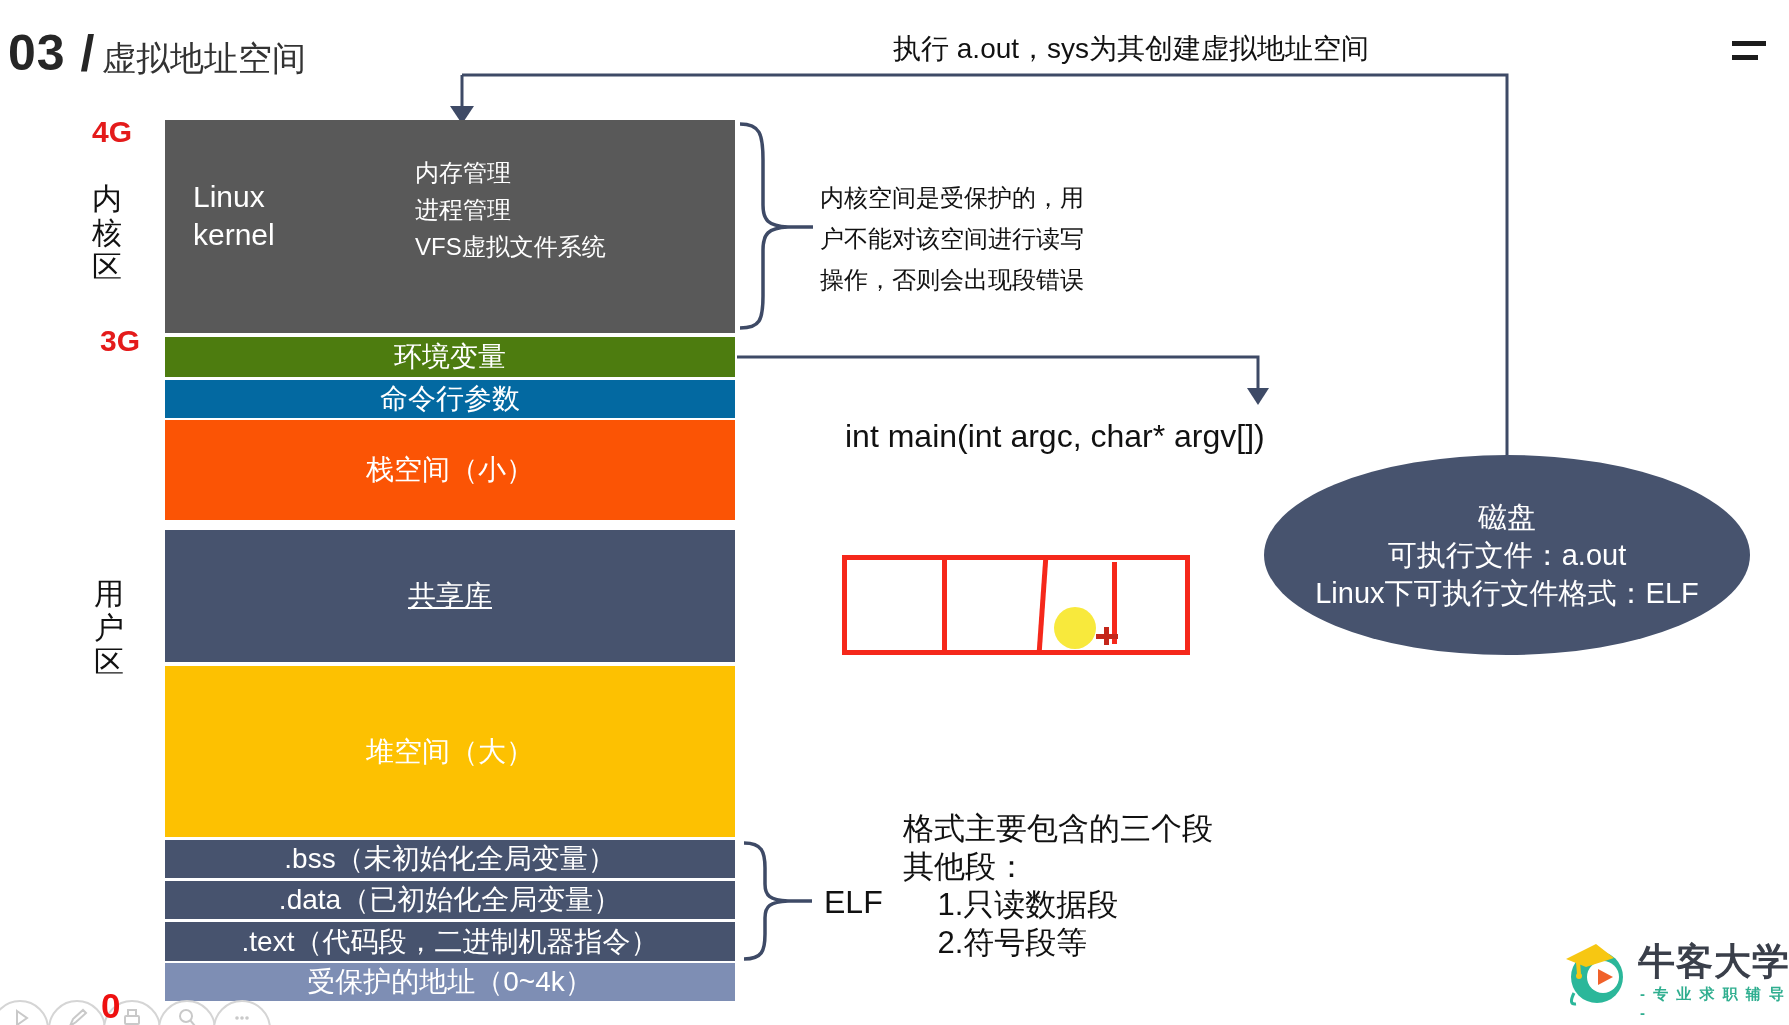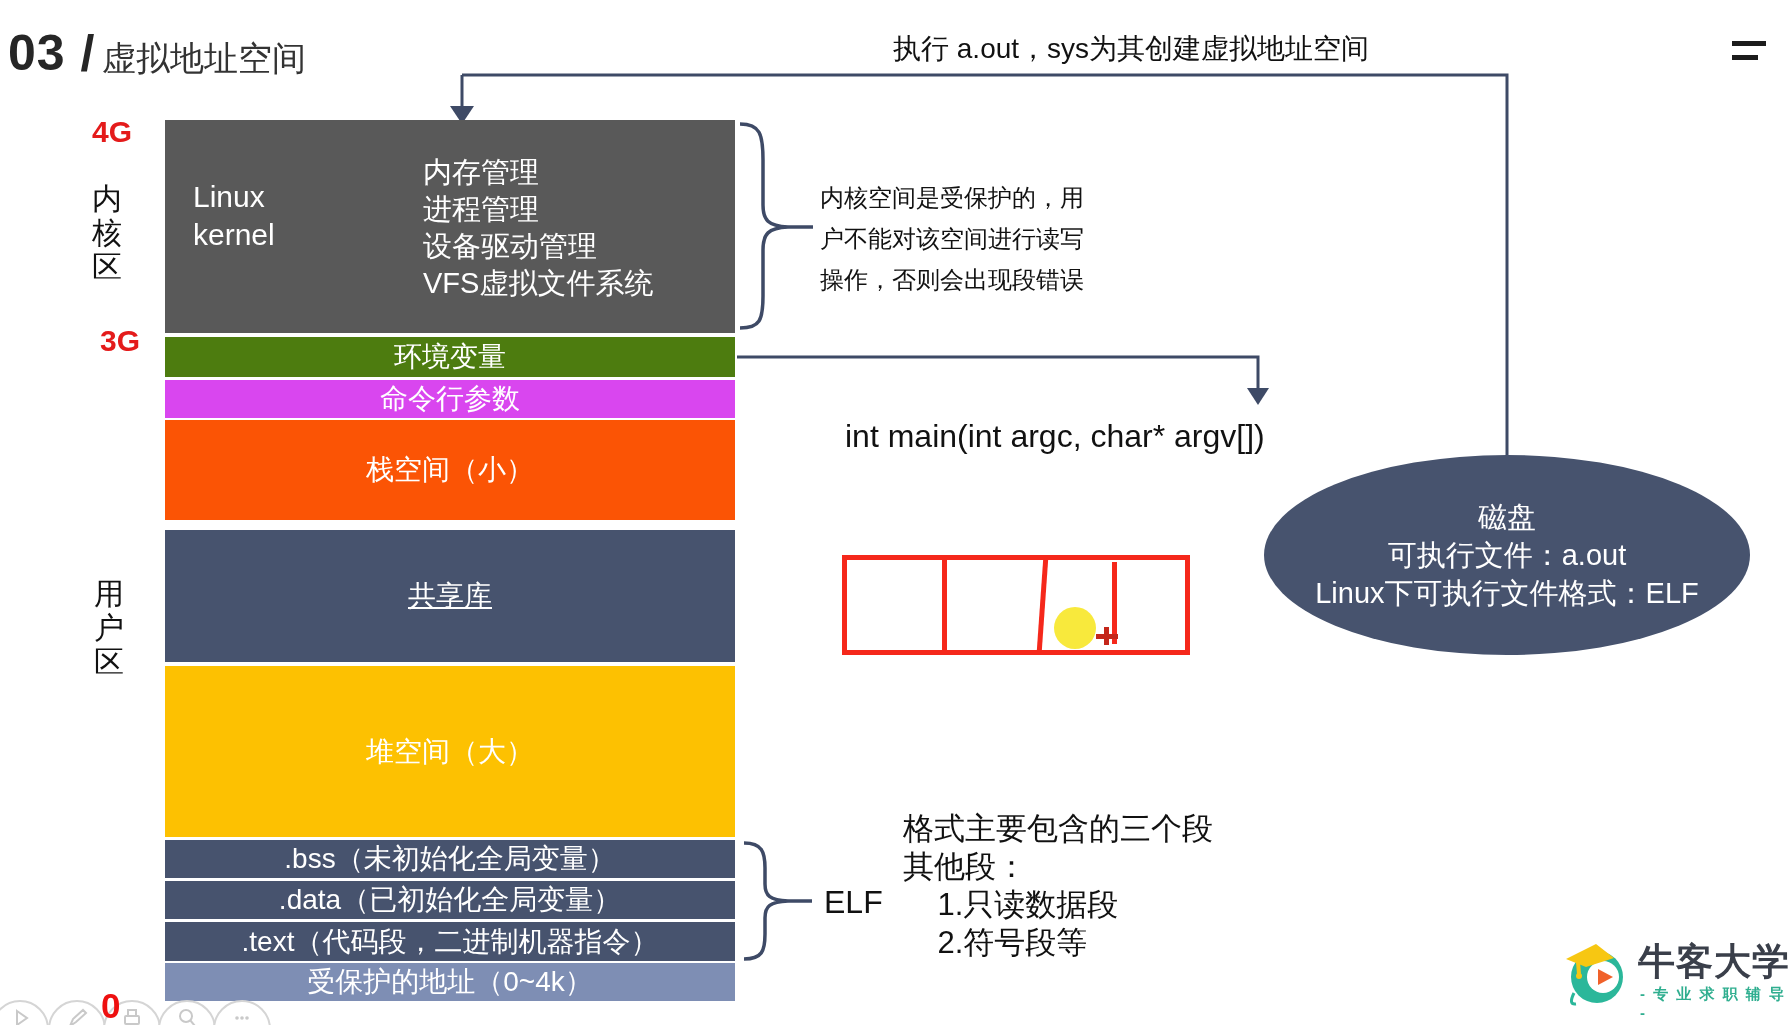--- a/index.html
+++ b/index.html
@@ -16,30 +16,30 @@
 
   
   .red-lbl{color:#e41b1b;font-weight:700;font-size:30px;}
   .vlabel{width:33px;font-size:30px;line-height:34px;color:#111;word-break:break-all;text-align:left;}
 
   
   .block{position:absolute;left:165px;width:570px;display:flex;align-items:center;justify-content:center;
          color:#fff;font-size:28px;}
   .blk-kernel{top:120px;height:213px;background:#595959;display:block;}
   .blk-env{top:337px;height:40px;background:#4d7c0f;}
-  .blk-args{top:380px;height:38px;background:#d946ef;}
+  .blk-args{top:380px;height:38px;background:#0369a1;}
   .blk-stack{top:420px;height:100px;background:#fb5405;}
   .blk-shared{top:530px;height:132px;background:#47536e;text-decoration:underline;}
   .blk-heap{top:666px;height:171px;background:#fdc101;}
   .blk-bss{top:840px;height:38px;background:#47536e;}
   .blk-dataseg{top:881px;height:38px;background:#47536e;}
   .blk-textseg{top:922px;height:39px;background:#47536e;}
   .blk-prot{top:963px;height:38px;background:#7e8eb4;}
   .kernel-name{position:absolute;left:28px;top:58px;font-size:30px;line-height:38px;white-space:pre-line;}
-  .kernel-features{position:absolute;left:258px;top:34px;font-size:29px;line-height:37px;}
+  .kernel-features{position:absolute;left:250px;top:34px;font-size:24px;line-height:37px;}
 
   
   .top-note{left:893px;top:30px;font-size:28px;color:#111;}
   .kernel-note{left:820px;top:177px;font-size:24px;line-height:41px;color:#111;white-space:pre-line;}
   .main-sig{left:845px;top:418px;font-size:32px;color:#111;}
   .elf-label{left:824px;top:884px;font-size:32px;color:#111;}
   .elf-note{left:903px;top:810px;font-size:31px;line-height:38px;color:#111;white-space:pre-wrap;}
 
   
   .disk{left:1264px;top:455px;width:486px;height:200px;background:#47536e;border-radius:50%;
@@ -114,21 +114,20 @@
   <div class="abs red-lbl" style="left:100px;top:324px;">3G</div>
   <div class="abs vlabel" style="left:94px;top:577px;">用户区</div>
   <div class="abs zero-lbl">0</div>
 
   <div class="block blk-kernel">
     <div class="kernel-name">Linux
 kernel</div>
     <div class="kernel-features">
       <div>内存管理</div>
       <div>进程管理</div>
-      <div>设备驱动管理</div>
       <div>VFS虚拟文件系统</div>
     </div>
   </div>
   <div class="block blk-env">环境变量</div>
   <div class="block blk-args">命令行参数</div>
   <div class="block blk-stack">栈空间（小）</div>
   <div class="block blk-shared">共享库</div>
   <div class="block blk-heap">堆空间（大）</div>
   <div class="block blk-bss">.bss（未初始化全局变量）</div>
   <div class="block blk-dataseg">.data（已初始化全局变量）</div>

